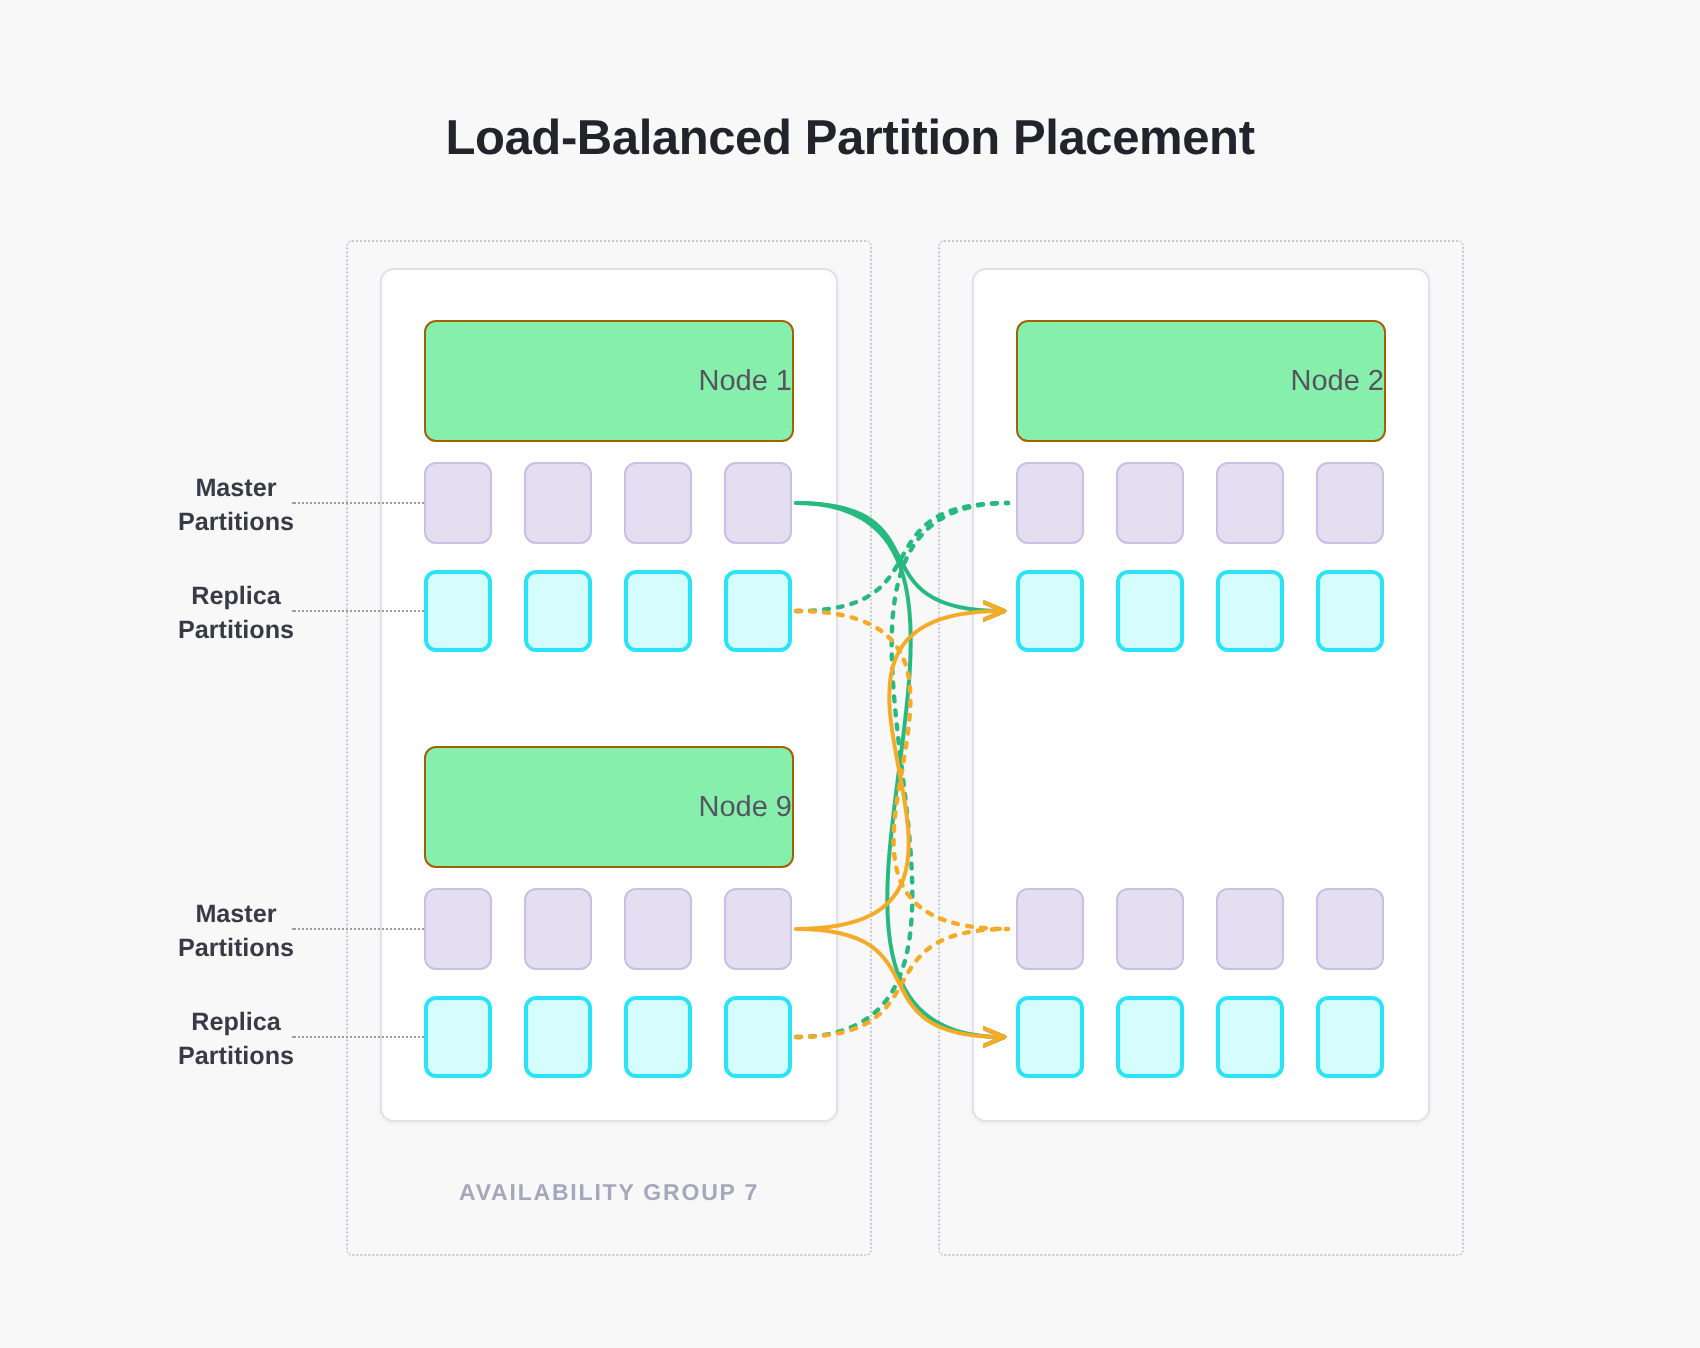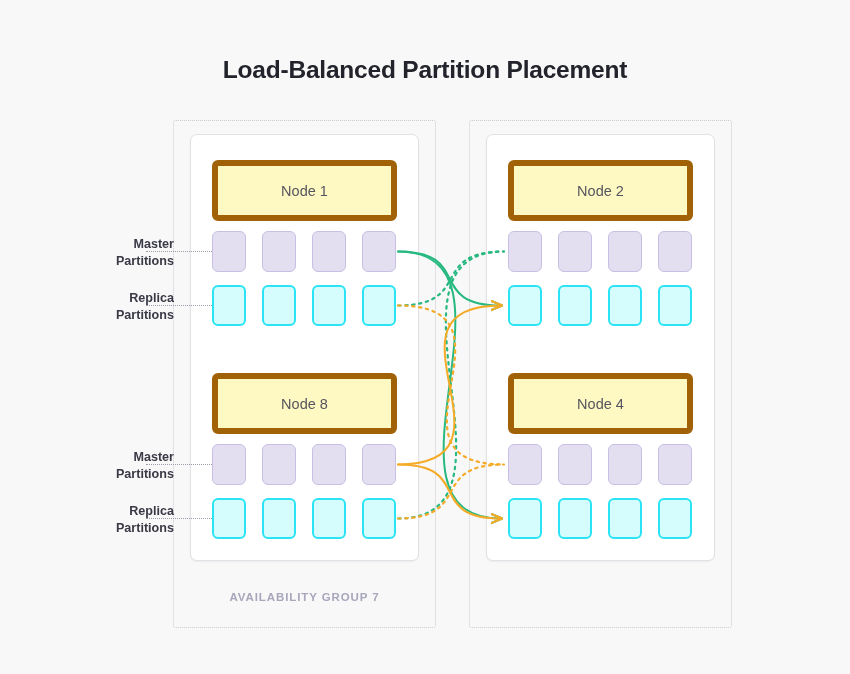--- a/index.html
+++ b/index.html
@@ -65,27 +65,27 @@
     border-radius: 7px;
     box-sizing: border-box;
     box-shadow: 0 1px 2px rgba(20,20,40,0.05);
   }
   #group-card-1 { left: 190px; top: 134px; width: 229px; height: 427px; }
   #group-card-2 { left: 486px; top: 134px; width: 229px; height: 427px; }
 
   
   .node-box {
     position: absolute;
-    background: #fef9c3;
-    border: 6px solid #a16207;
+    background: #86efac;
+    border: 1px solid #a16207;
     border-radius: 6px;
     box-sizing: border-box;
     display: flex;
     align-items: center;
-    justify-content: center;
+    justify-content: flex-end;
     font-size: 14.5px;
     color: #55555f;
   }
   #node-box-1 { left: 212px; top: 160px; width: 185px; height: 61px; }
   #node-box-2 { left: 508px; top: 160px; width: 185px; height: 61px; }
   #node-box-3 { left: 212px; top: 373px; width: 185px; height: 61px; }
   #node-box-4 { left: 508px; top: 373px; width: 185px; height: 61px; }
 
   
   .partition {
@@ -101,21 +101,21 @@
   }
   .partition.replica {
     background: #d6fdfd;
     border: 2px solid #2ae3f5;
   }
 
   
   .side-label {
     position: absolute;
     width: 112px;
-    text-align: right;
+    text-align: center;
     font-size: 12.6px;
     font-weight: bold;
     line-height: 17px;
     color: #3a3a46;
   }
   .leader {
     position: absolute;
     height: 0;
     border-top: 1.4px dotted #9d9daa;
   }
@@ -141,24 +141,21 @@
   <div class="group-card" id="group-card-1"></div>
   <div class="group-card" id="group-card-2"></div>
 
   <div class="node-box" id="node-box-1">
     <span>Node 1</span>
   </div>
   <div class="node-box" id="node-box-2">
     <span>Node 2</span>
   </div>
   <div class="node-box" id="node-box-3">
-    <span>Node 8</span>
-  </div>
-  <div class="node-box" id="node-box-4">
-    <span>Node 4</span>
+    <span>Node 9</span>
   </div>
 
   <div id="partitions">
       <div class="partition master" style="left: 212px; top: 231px;"></div>
       <div class="partition master" style="left: 262px; top: 231px;"></div>
       <div class="partition master" style="left: 312px; top: 231px;"></div>
       <div class="partition master" style="left: 362px; top: 231px;"></div>
       <div class="partition replica" style="left: 212px; top: 285px;"></div>
       <div class="partition replica" style="left: 262px; top: 285px;"></div>
       <div class="partition replica" style="left: 312px; top: 285px;"></div>

